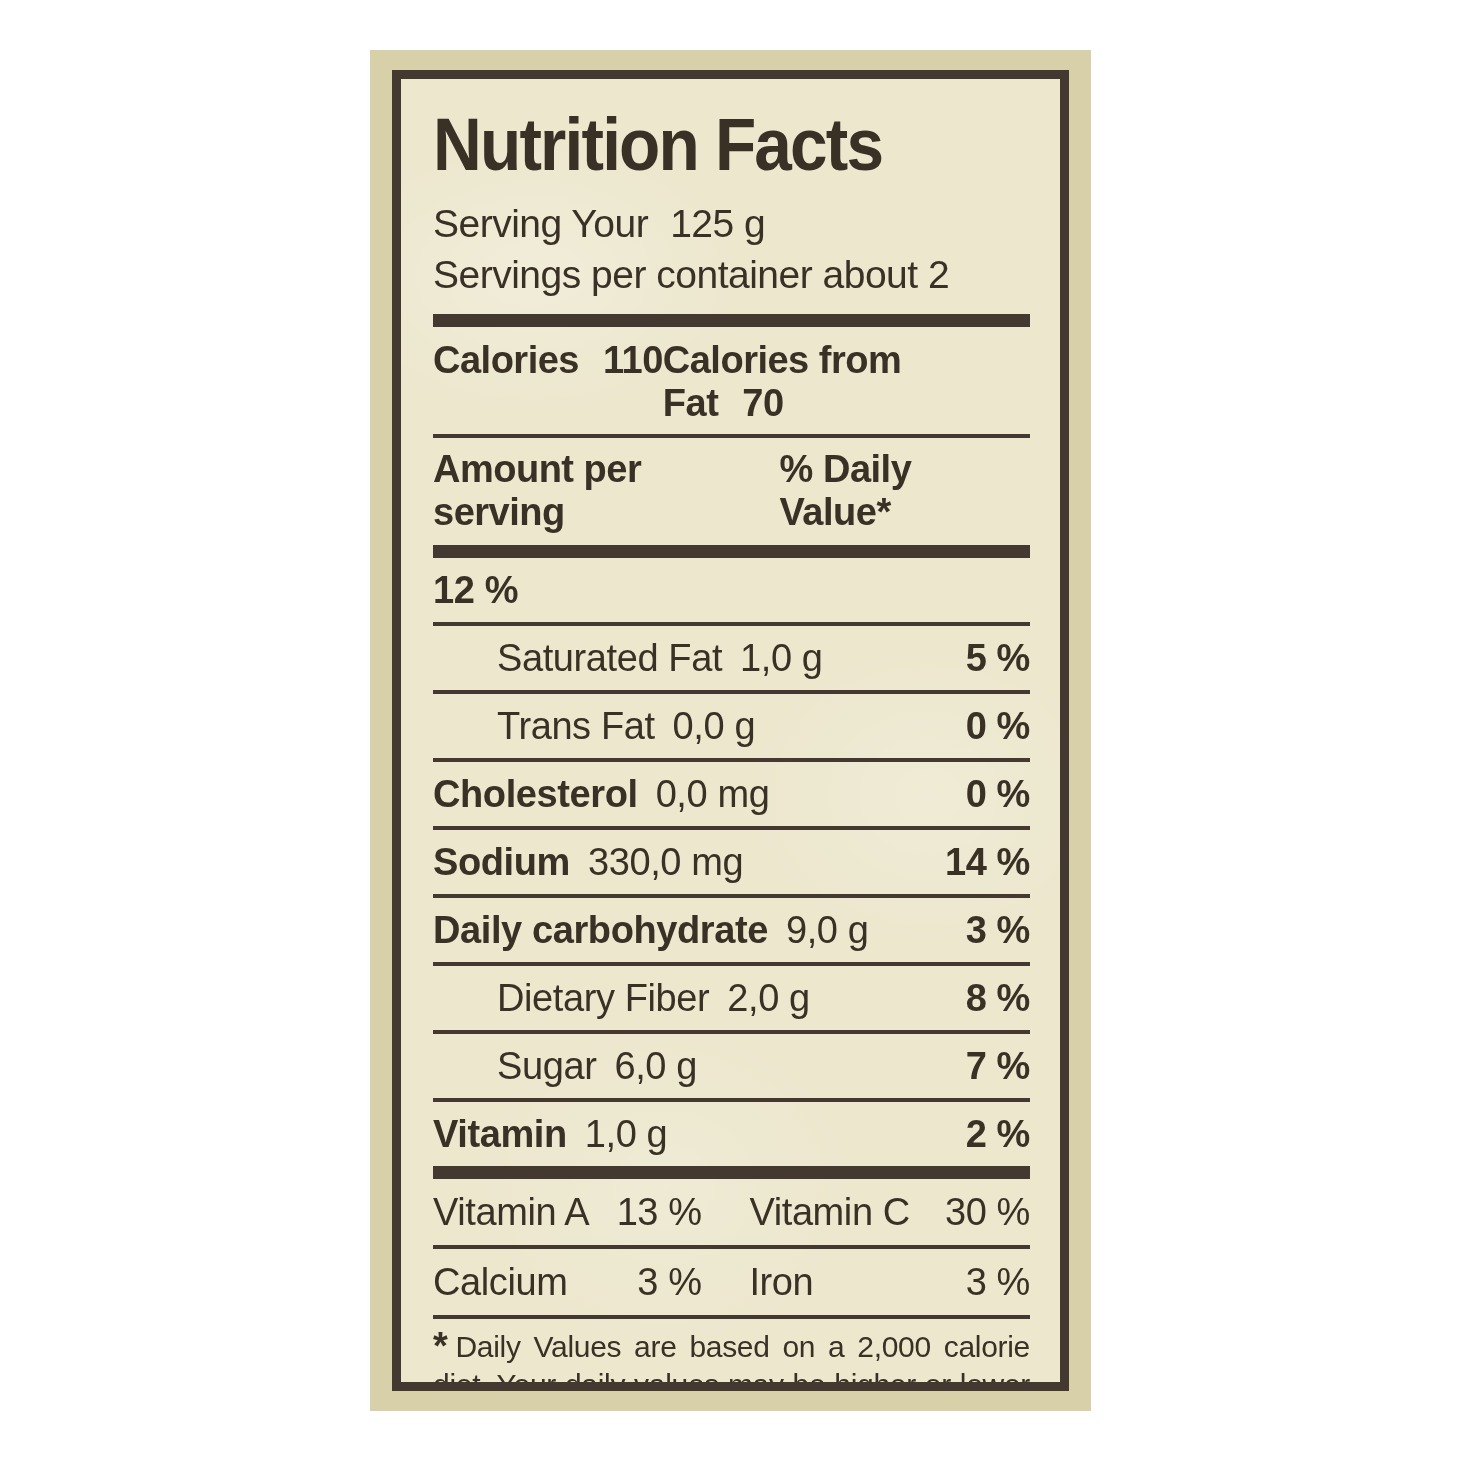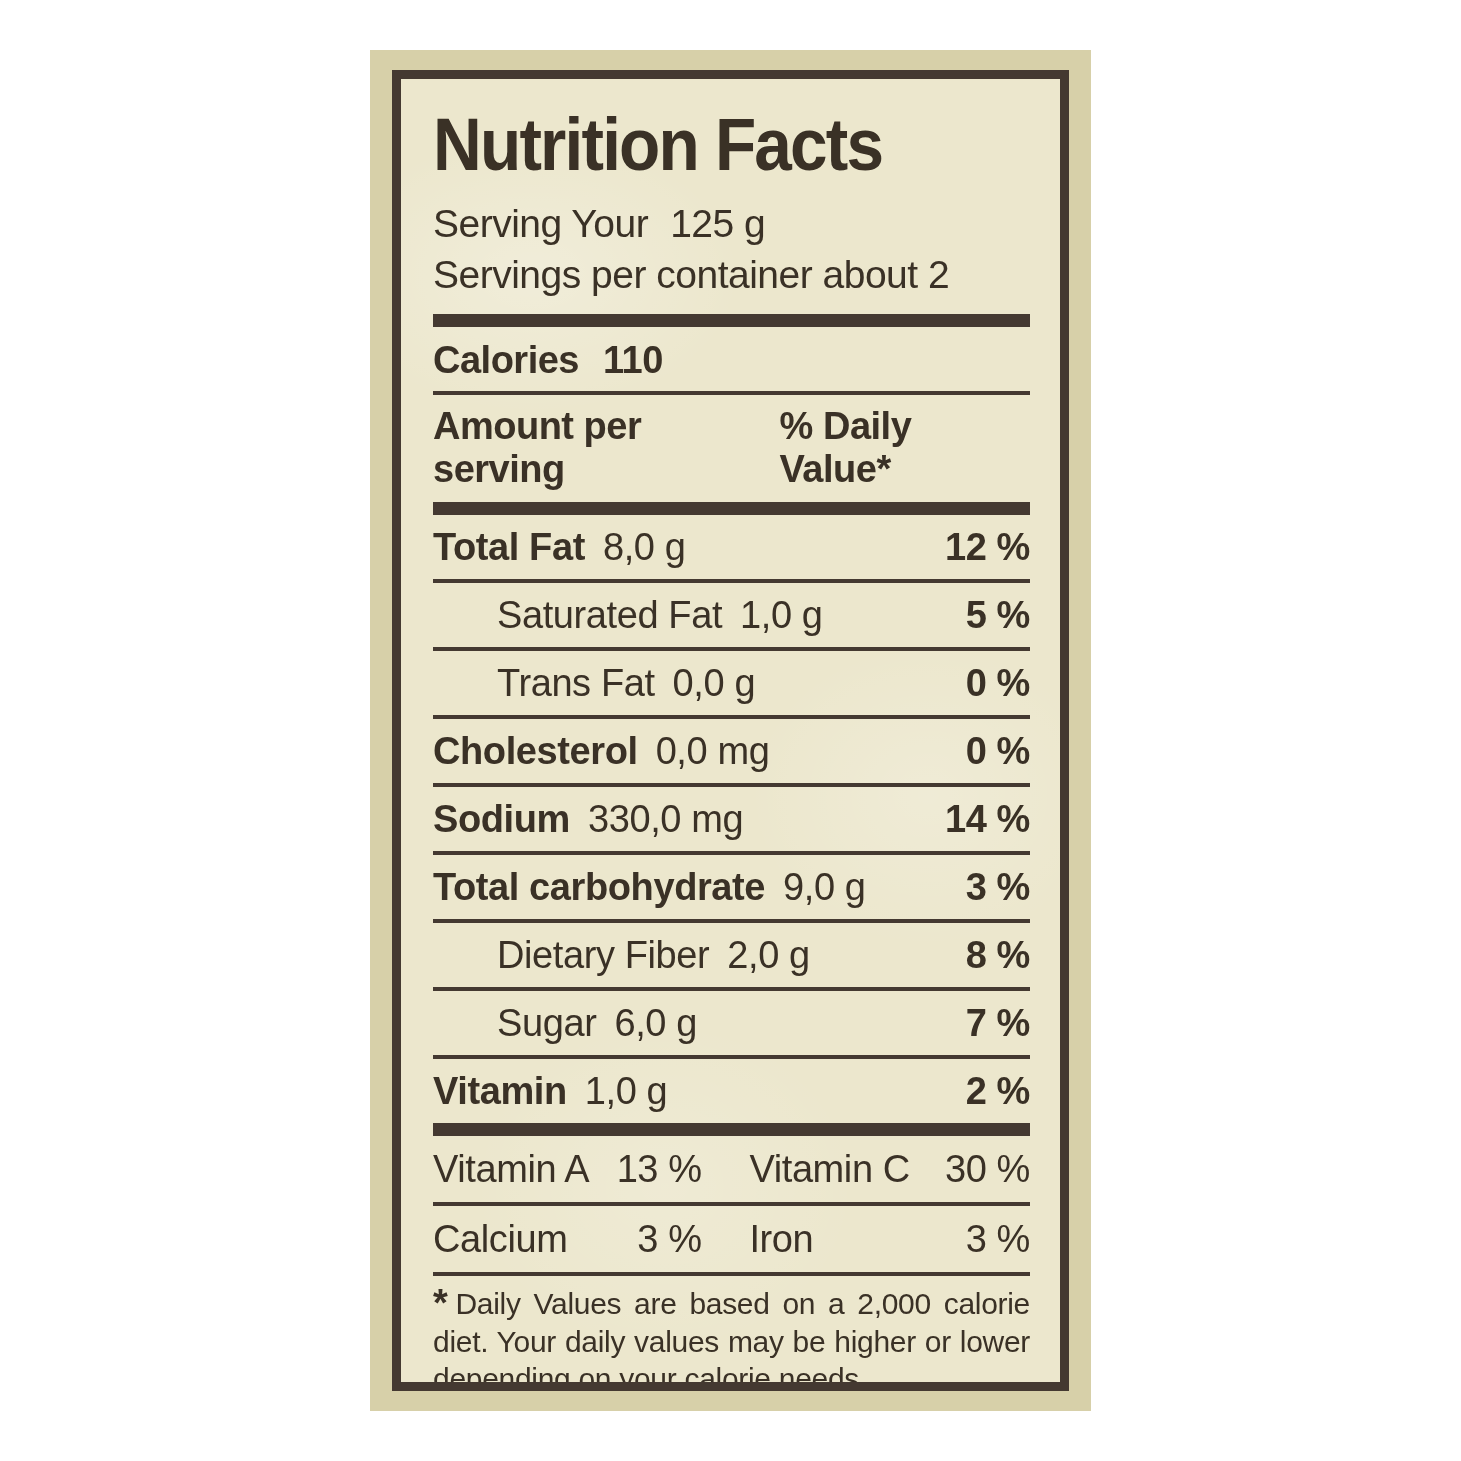--- a/index.html
+++ b/index.html
@@ -84,33 +84,35 @@
         </div>
         <div class="serving-line">Servings per container about 2</div>
       </div>
 
       <div class="hr-thick bar-top"></div>
 
       <div class="flexrow calories-row">
         <span>
           <span>Calories</span><span class="val">110</span>
         </span>
+        <span>
+          <span>Calories from Fat</span><span class="val">70</span>
+        </span>
       </div>
 
       <div class="hr-thin"></div>
 
       <div class="flexrow aps-row">
         <span>Amount per serving</span>
         <span>% Daily Value*</span>
       </div>
 
       <div class="hr-thick"></div>
 
       <div class="flexrow nrow">
-        <span class="left"><span class="nname">Total Fat</span><span class="amt">8,0 g</span></span>
         <span class="dv">12 %</span>
       </div>
       <div class="hr-thin"></div>
 
       <div class="flexrow nrow sub">
         <span class="left"><span class="nname">Saturated Fat</span><span class="amt">1,0 g</span></span>
         <span class="dv">5 %</span>
       </div>
       <div class="hr-thin"></div>
 
@@ -126,21 +128,21 @@
       </div>
       <div class="hr-thin"></div>
 
       <div class="flexrow nrow">
         <span class="left"><span class="nname">Sodium</span><span class="amt">330,0 mg</span></span>
         <span class="dv">14 %</span>
       </div>
       <div class="hr-thin"></div>
 
       <div class="flexrow nrow">
-        <span class="left"><span class="nname">Total carbohydrate</span><span class="amt">9,0 g</span></span>
+        <span class="left"><span class="nname">Daily carbohydrate</span><span class="amt">9,0 g</span></span>
         <span class="dv">3 %</span>
       </div>
       <div class="hr-thin"></div>
 
       <div class="flexrow nrow sub">
         <span class="left"><span class="nname">Dietary Fiber</span><span class="amt">2,0 g</span></span>
         <span class="dv">8 %</span>
       </div>
       <div class="hr-thin"></div>
 

